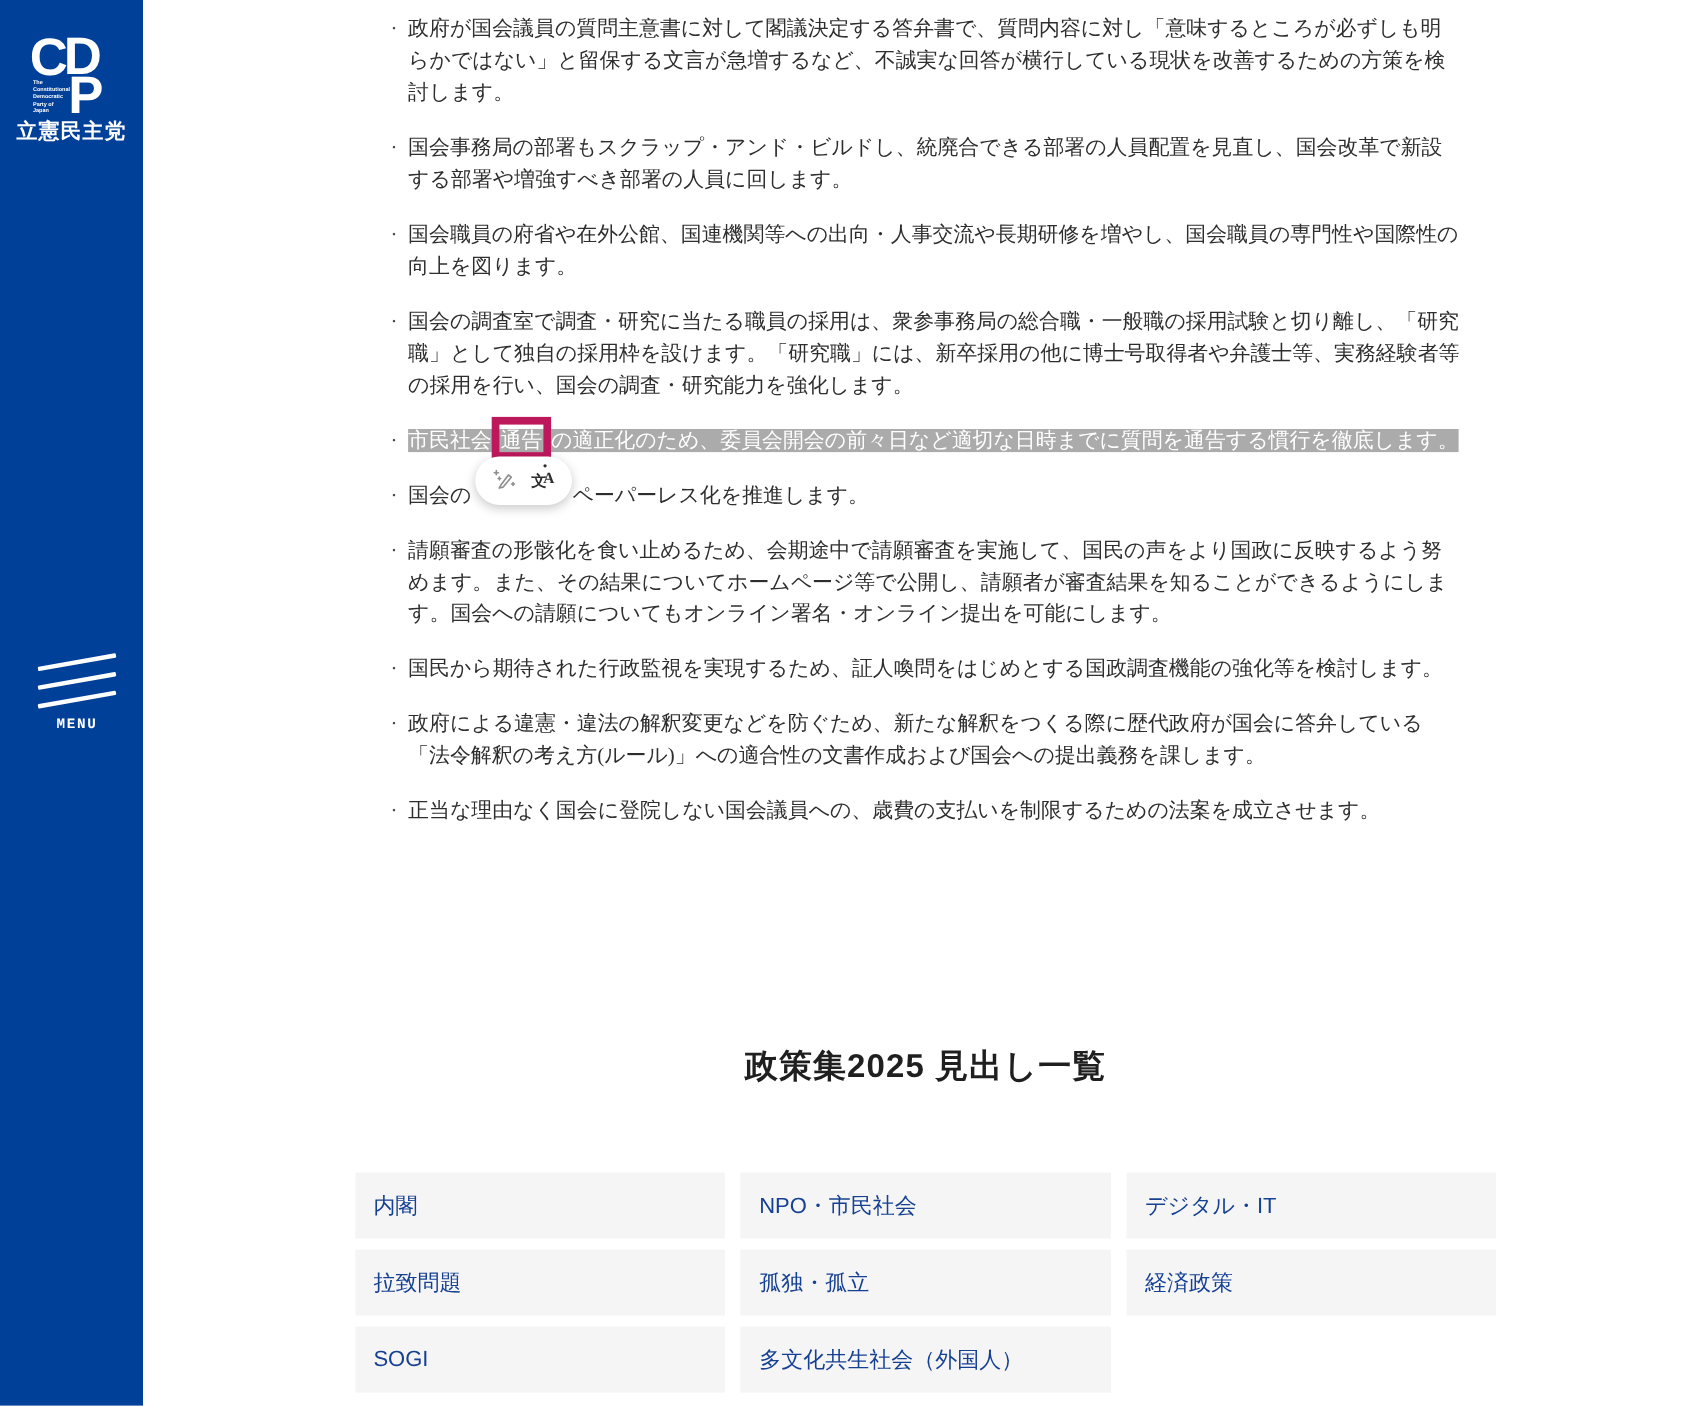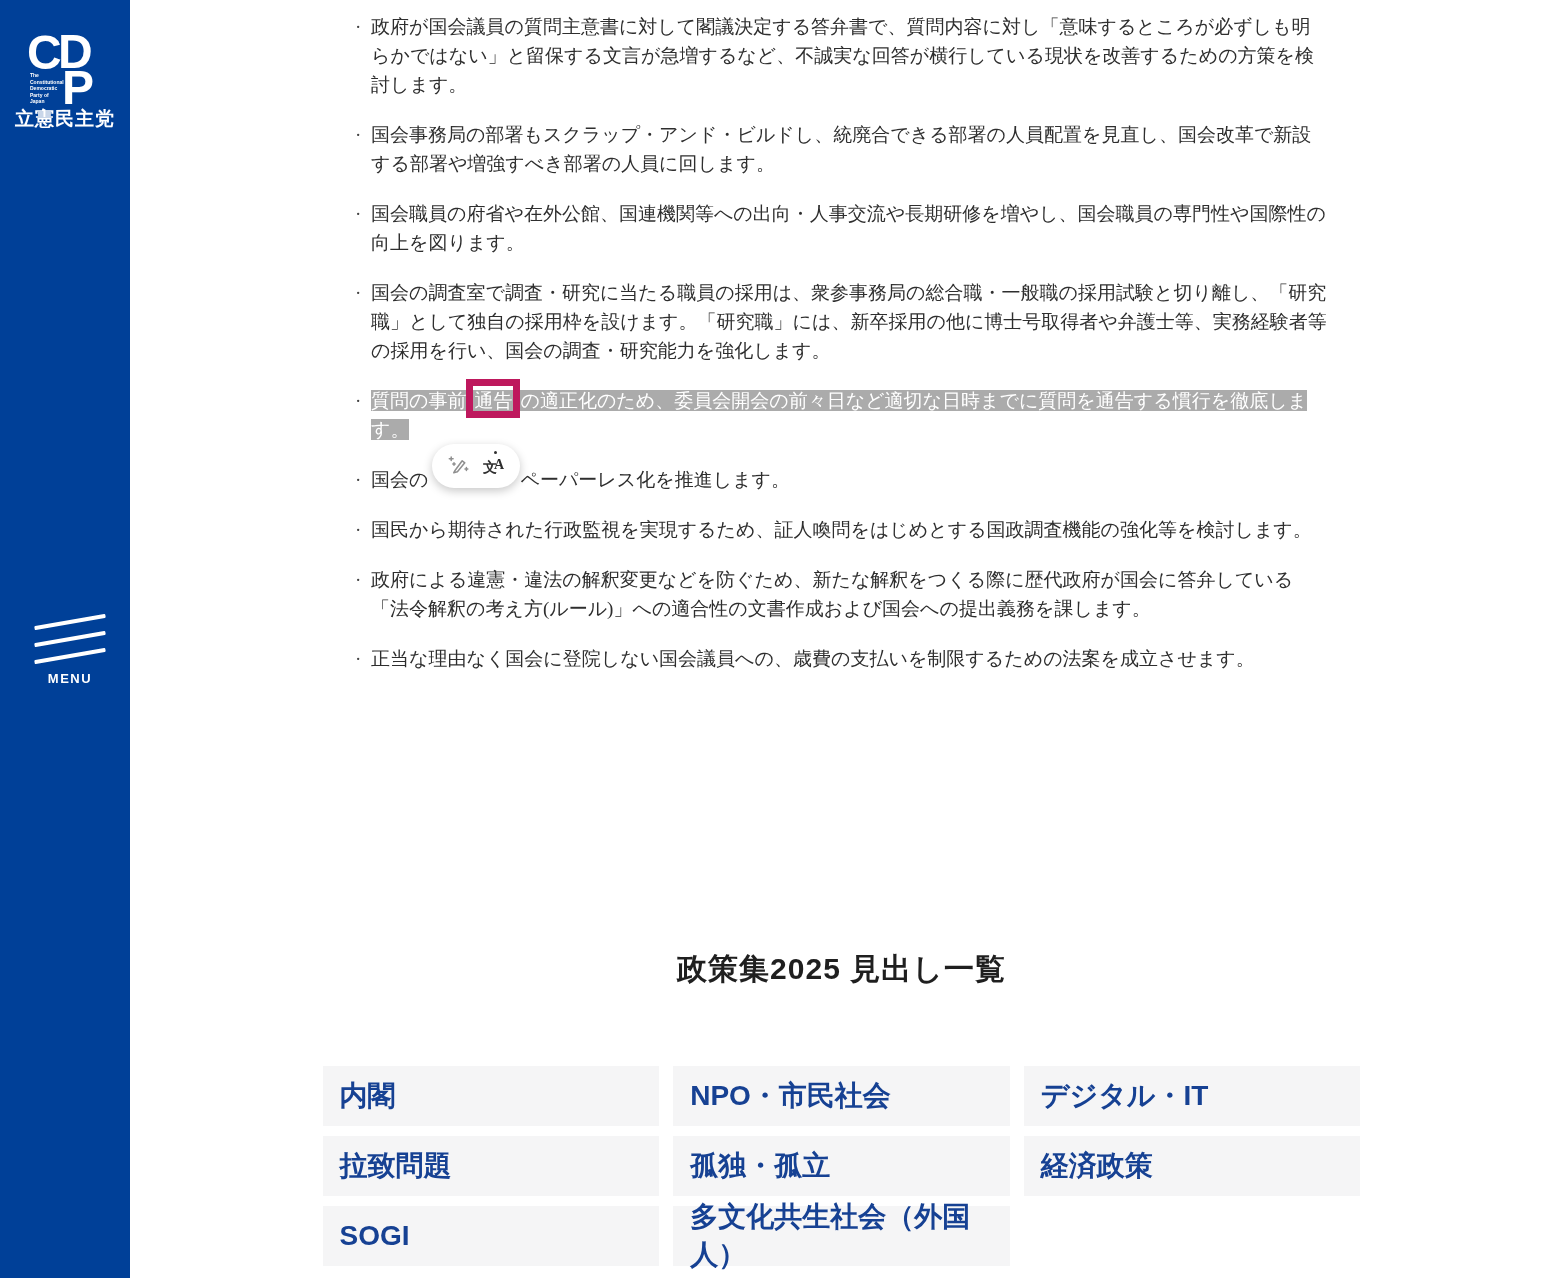--- a/index.html
+++ b/index.html
@@ -8,21 +8,21 @@
   
   .sidebar{position:absolute;left:0;top:0;width:130px;height:1278px;background:#004098;z-index:10;}
   .logo{position:absolute;top:24px;left:0;width:130px;height:110px;color:#fff;cursor:pointer;}
   .logo-letter{position:absolute;font-weight:bold;line-height:1;letter-spacing:-2px;}
   .logo-c{left:27px;top:5px;font-size:48px;}
   .logo-d{left:58px;top:4px;font-size:48px;}
   .logo-p{left:62px;top:40px;font-size:48px;}
   .logo-sub{position:absolute;left:30px;top:48px;width:34px;font-size:5px;line-height:1.3;font-weight:bold;}
   .logo-jp{position:absolute;left:0;top:82px;width:130px;text-align:center;font-size:19px;font-weight:bold;letter-spacing:1px;}
 
-  .menu{position:absolute;top:620px;left:0;width:140px;text-align:center;cursor:pointer;}
+  .menu{position:absolute;top:600px;left:0;width:140px;text-align:center;cursor:pointer;font-family:Liberation Mono, monospace;}
   .menu-bars{width:72px;margin:0 auto;}
   .menu-bar{height:4px;background:#fff;margin-bottom:13px;transform:rotate(-10deg);border-radius:1px;}
   .menu-label{margin-top:3px;color:#fff;font-size:13px;font-weight:bold;letter-spacing:1.5px;}
 
   
   .main{position:absolute;left:130px;top:0;width:1423px;height:1278px;}
   .content{width:975px;margin:0 auto;position:relative;}
 
   ul.policy-list{list-style:none;margin:0;padding:12px 0 0 0;
     font-family:"Liberation Serif",serif;font-size:19px;line-height:29px;color:#2e2e2e;}
@@ -42,21 +42,21 @@
   .icon-tr .ji{position:absolute;left:0;top:-2px;font-size:14px;font-weight:bold;font-family:"Liberation Serif",serif;}
   .icon-tr .dot{position:absolute;left:11px;top:-4px;width:3px;height:3px;background:#2f2f2f;border-radius:50%;}
   .icon-tr .a{position:absolute;right:1px;bottom:-2px;font-size:14px;font-weight:bold;}
 
   
   .section-title{position:absolute;top:949px;left:0;width:100%;margin:0;text-align:center;
     font-size:30px;font-weight:bold;color:#1f1f1f;letter-spacing:1px;}
   .grid{position:absolute;top:1066px;left:50%;transform:translateX(-50%);width:1038px;
     display:grid;grid-template-columns:repeat(3,1fr);gap:10px 14px;}
   .cell{height:60px;background:#f5f5f6;display:flex;align-items:center;padding-left:17px;
-    box-sizing:border-box;font-size:28px;font-weight:bold;color:#164193;cursor:pointer;}
+    box-sizing:border-box;font-size:20px;font-weight:normal;color:#164193;cursor:pointer;}
 </style>
 </head>
 <body>
 
 <aside class="sidebar">
   <div class="logo">
     <span class="logo-letter logo-c">C</span>
     <span class="logo-letter logo-d">D</span>
     <span class="logo-letter logo-p">P</span>
     <span class="logo-sub">The Constitutional Democratic Party of Japan</span>
@@ -73,21 +73,21 @@
 </aside>
 
 <main class="main">
   <div class="content">
     <ul class="policy-list">
       <li>政府が国会議員の質問主意書に対して閣議決定する答弁書で、質問内容に対し「意味するところが必ずしも明らかではない」と留保する文言が急増するなど、不誠実な回答が横行している現状を改善するための方策を検討します。</li>
       <li>国会事務局の部署もスクラップ・アンド・ビルドし、統廃合できる部署の人員配置を見直し、国会改革で新設する部署や増強すべき部署の人員に回します。</li>
       <li>国会職員の府省や在外公館、国連機関等への出向・人事交流や長期研修を増やし、国会職員の専門性や国際性の向上を図ります。</li>
       <li>国会の調査室で調査・研究に当たる職員の採用は、衆参事務局の総合職・一般職の採用試験と切り離し、「研究職」として独自の採用枠を設けます。「研究職」には、新卒採用の他に博士号取得者や弁護士等、実務経験者等の採用を行い、国会の調査・研究能力を強化します。</li>
       <li>
-        <span class="sel"><span>質問の事前</span><span class="word-box">通告</span><span>の適正化のため、委員会開会の前々日など適切な日時までに質問を通告する慣行を徹底します。</span></span>
+        <span class="sel"><span>市民社会</span><span class="word-box">通告</span><span>の適正化のため、委員会開会の前々日など適切な日時までに質問を通告する慣行を徹底します。</span></span>
       </li>
       <li>
         <span>国会の</span><span class="gap"></span><span>ペーパーレス化を推進します。</span>
         <div class="popup">
           <div class="icon-btn">
             <svg width="24" height="24" viewBox="0 0 24 24" fill="none" stroke="#8f8f8f" stroke-width="1.5" stroke-linecap="round" stroke-linejoin="round">
               <path d="M9.2 16.2 L16.2 6.8 L18.8 8.8 L11.4 17.8 L7.8 18.7 Z"></path>
               <path d="M5.2 6.6 V2.9 M3.3 4.75 H7.1"></path>
               <path d="M8 11.2 V8.8 M6.8 10 H9.2"></path>
               <path d="M20.4 16.4 V13.6 M19 15 H21.8"></path>
@@ -95,20 +95,21 @@
           </div>
           <div class="icon-btn">
             <span class="icon-tr">
               <span class="ji">文</span>
               <span class="dot"></span>
               <span class="a">A</span>
             </span>
           </div>
         </div>
       </li>
+      <li>請願審査の形骸化を食い止めるため、会期途中で請願審査を実施して、国民の声をより国政に反映するよう努めます。また、その結果についてホームページ等で公開し、請願者が審査結果を知ることができるようにします。国会への請願についてもオンライン署名・オンライン提出を可能にします。</li>
       <li>国民から期待された行政監視を実現するため、証人喚問をはじめとする国政調査機能の強化等を検討します。</li>
       <li>政府による違憲・違法の解釈変更などを防ぐため、新たな解釈をつくる際に歴代政府が国会に答弁している「法令解釈の考え方(ルール)」への適合性の文書作成および国会への提出義務を課します。</li>
       <li>正当な理由なく国会に登院しない国会議員への、歳費の支払いを制限するための法案を成立させます。</li>
     </ul>
   </div>
 
   <h2 class="section-title">政策集2025 見出し一覧</h2>
 
   <div class="grid">
     <div class="cell">内閣</div>

